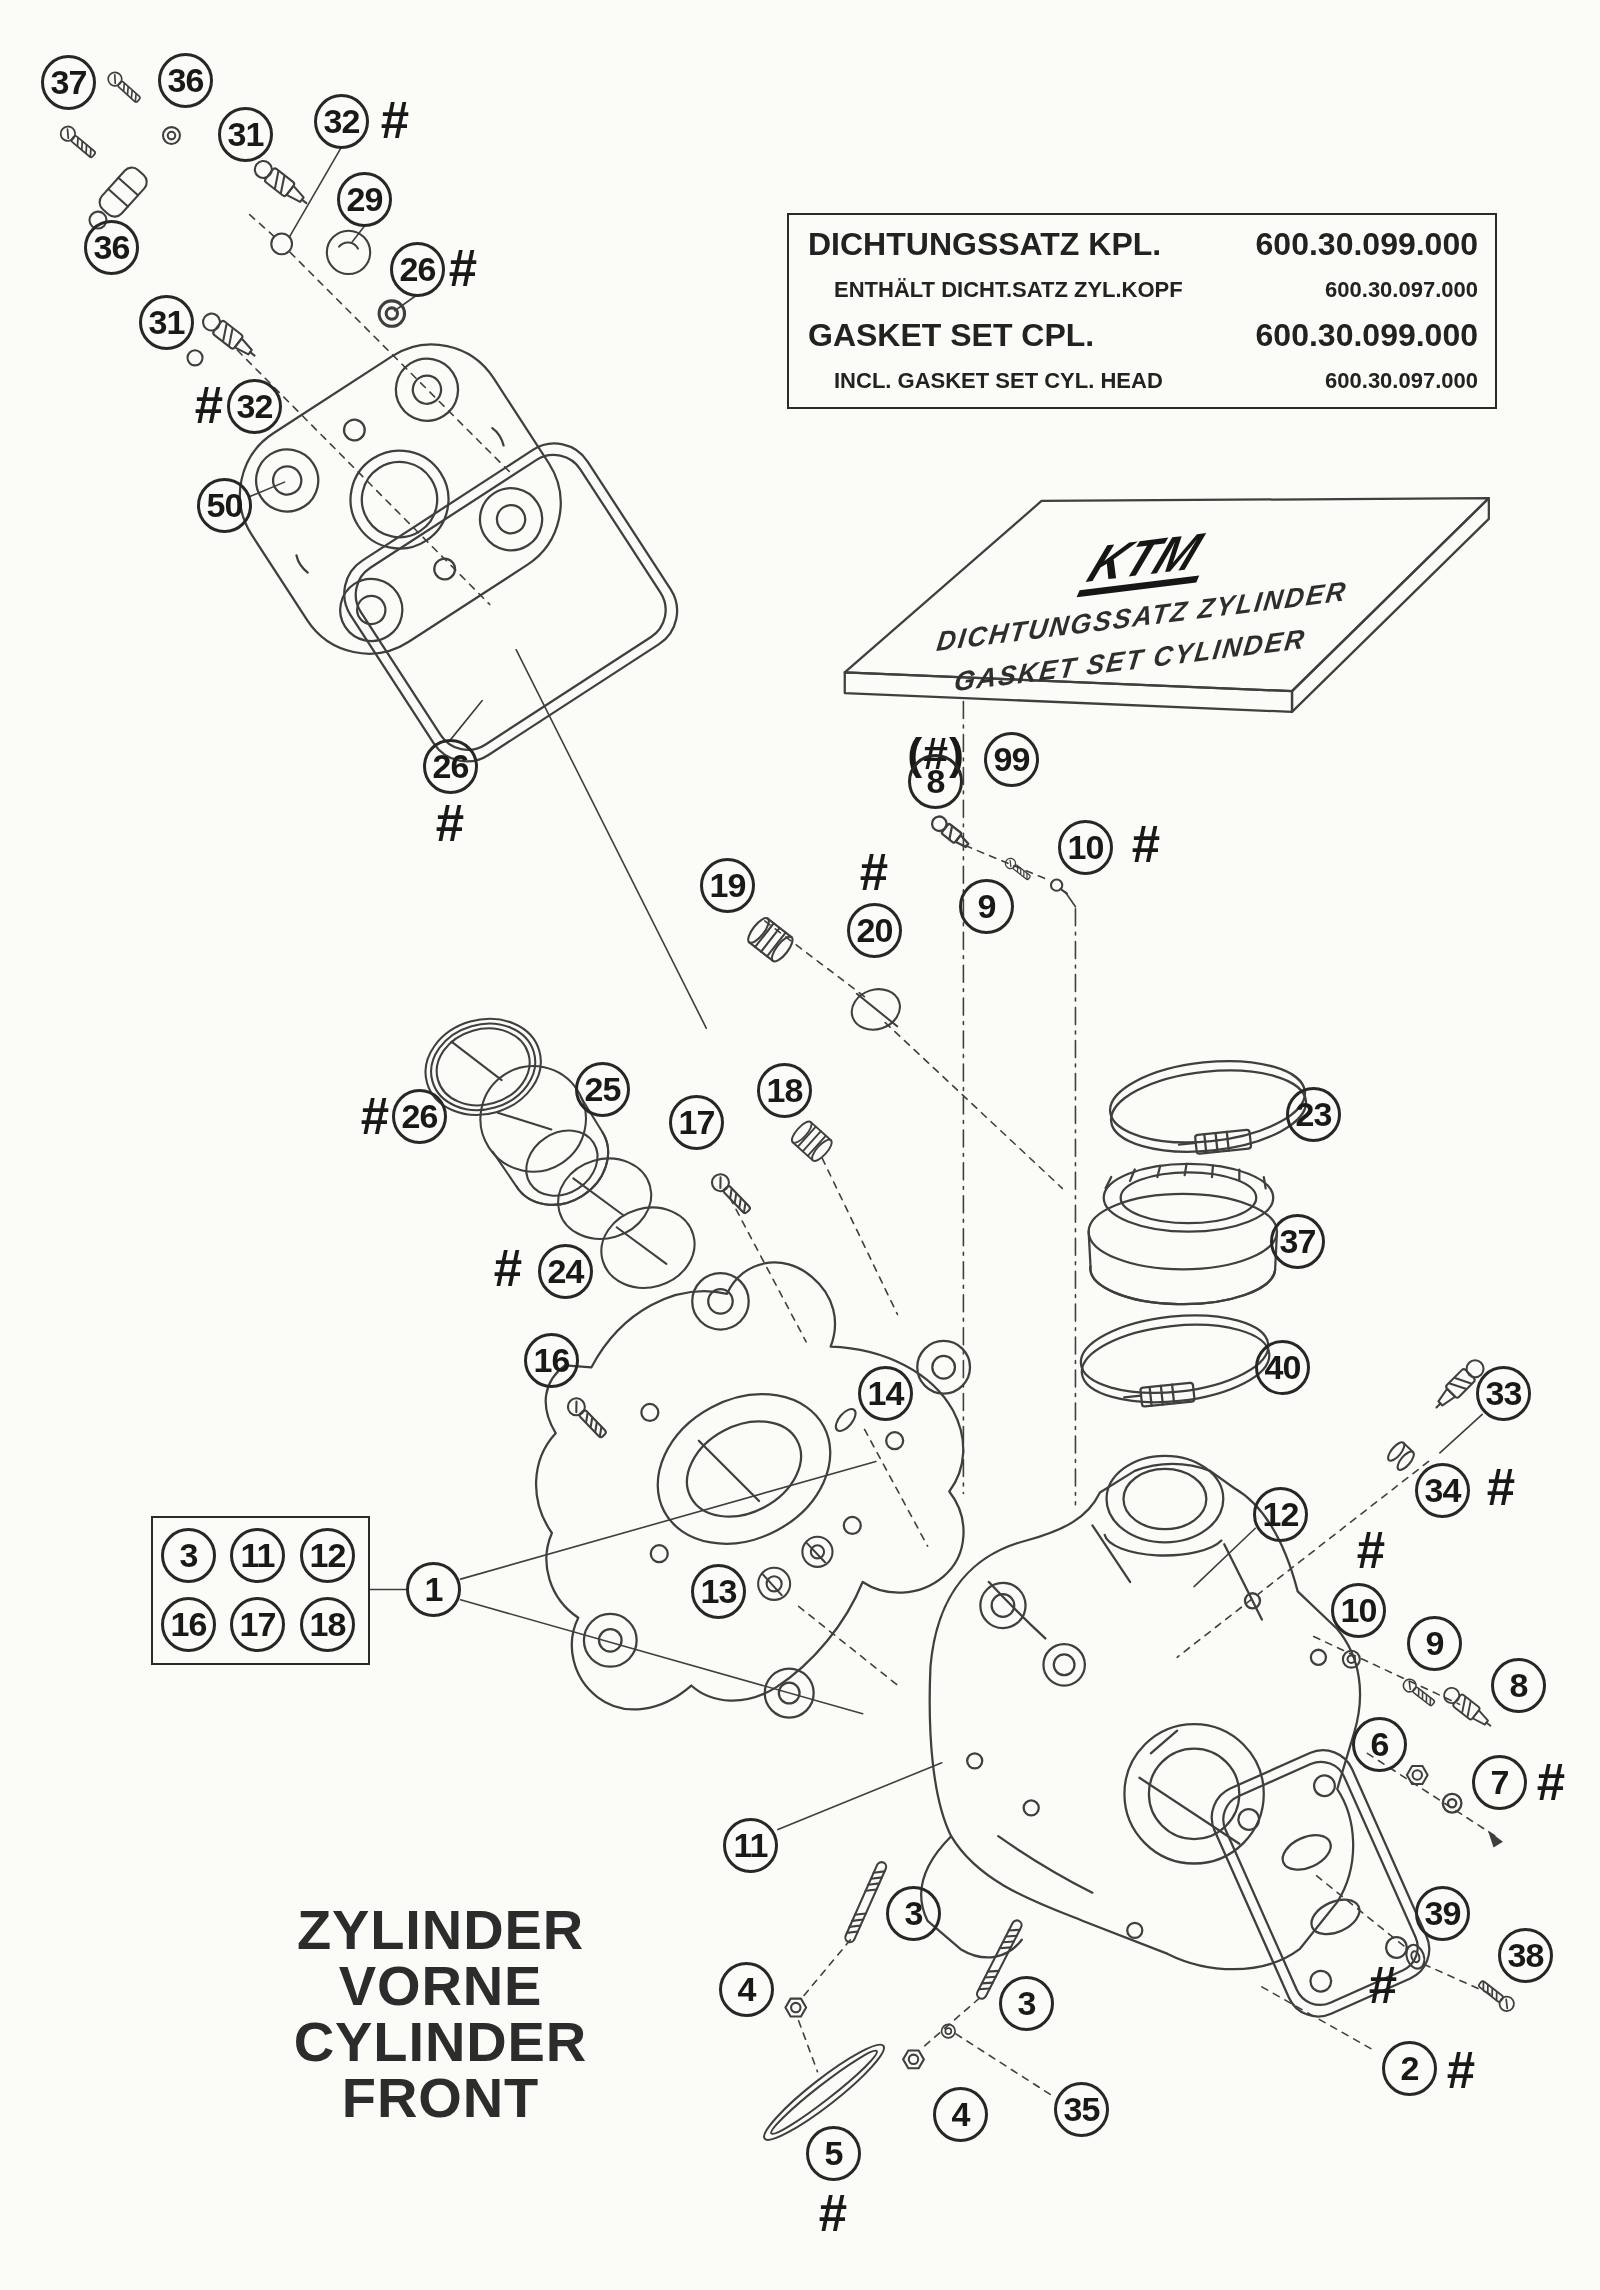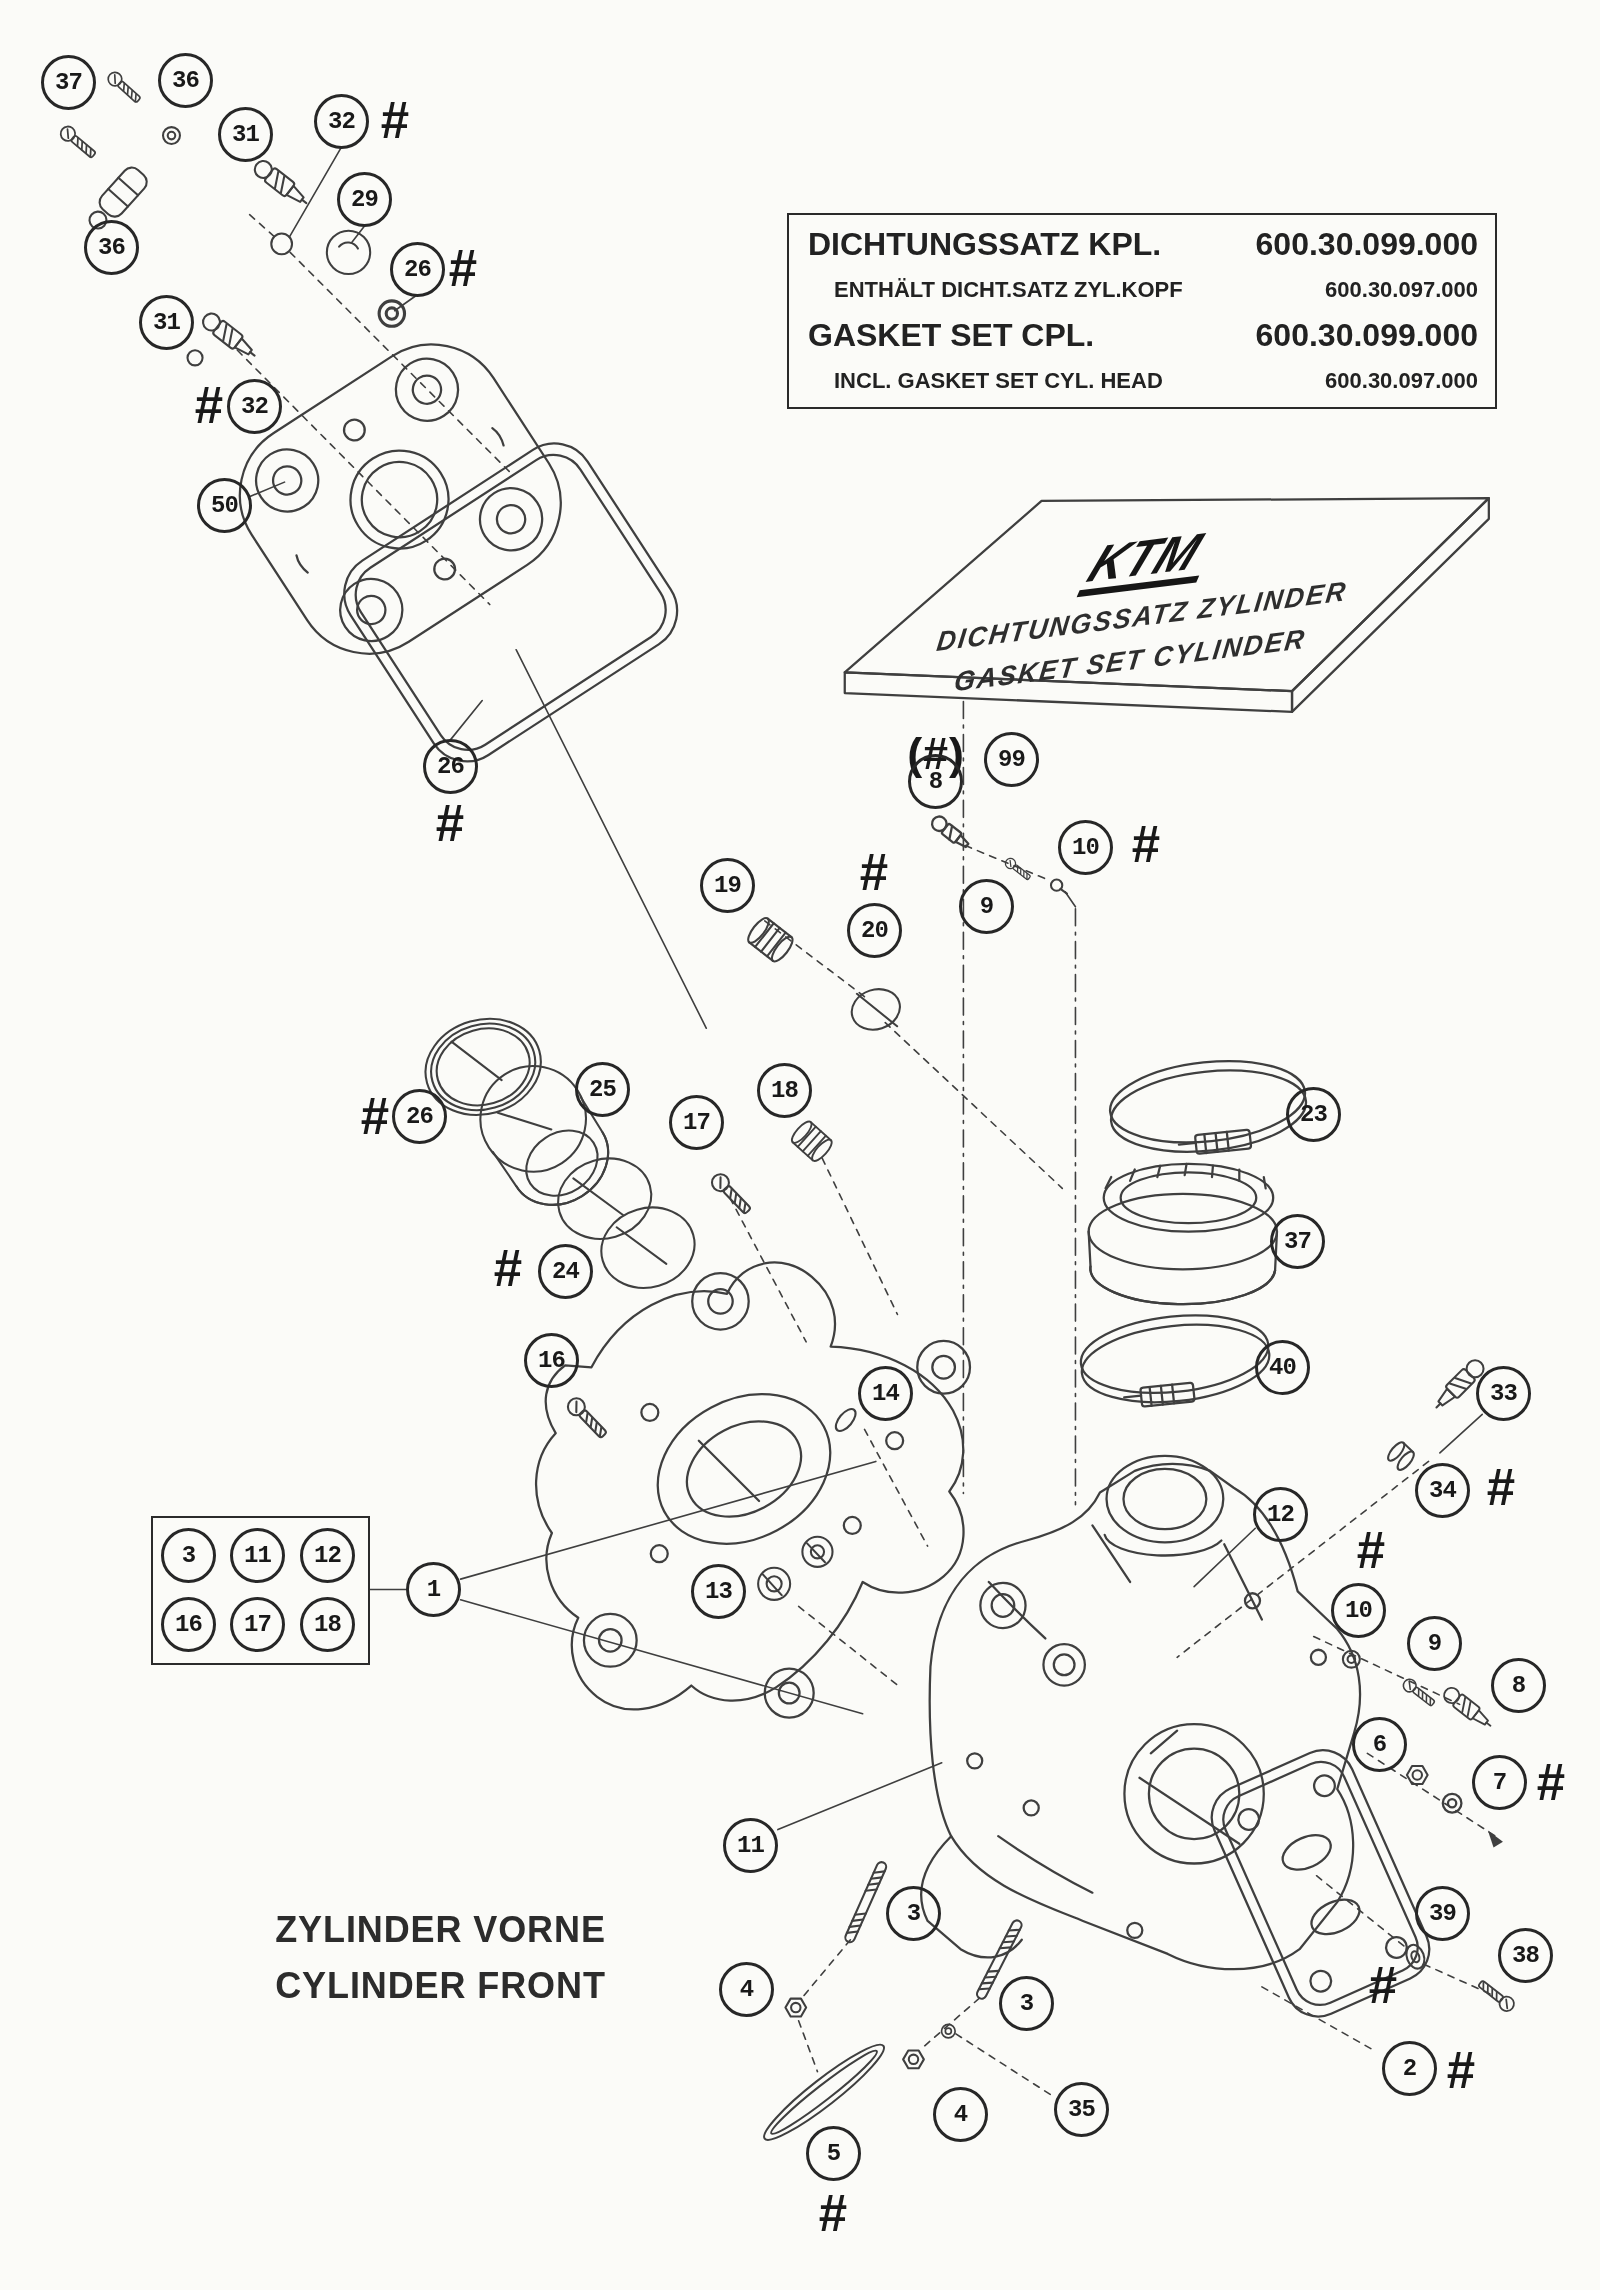--- a/index.html
+++ b/index.html
@@ -2,40 +2,40 @@
 <html style="font-size:15px"><head>
 <meta charset="utf-8">
 <style>
   html,body{margin:0;padding:0;background:#fbfbf8;}
   #page{position:relative;width:1601px;height:2291px;background:#fbfbf8;overflow:hidden;
         font-family:"Liberation Sans",sans-serif;color:#1f1f1f;}
   #art{position:absolute;left:0;top:0;}
   
   .callout{position:absolute;box-sizing:border-box;width:55px;height:55px;border:3.8px solid #272727;
            border-radius:50%;display:flex;align-items:center;justify-content:center;
-           font-size:24px;font-weight:700;letter-spacing:-0.9px;color:#191919;background:transparent;font-family:Liberation Mono, monospace;}
+           font-size:34px;font-weight:700;letter-spacing:-0.9px;color:#191919;background:transparent;}
   .hash{position:absolute;transform:translate(-50%,-50%);font-size:51px;font-weight:700;color:#191919;}
   .paren{position:absolute;transform:translate(-50%,-50%);font-size:45px;font-weight:700;color:#191919;letter-spacing:0.9px;}
   
   #gasket-note{position:absolute;left:787px;top:213px;width:710px;height:196px;box-sizing:border-box;
                border:2.8px solid #2a2a2a;display:flex;flex-direction:column;justify-content:center;
                padding:3.8px 17px 3.8px 19px;background:transparent;}
   .gn-row{display:flex;justify-content:space-between;align-items:baseline;font-weight:700;color:#222;}
   .gn-row.lg{font-size:32px;line-height:49px;}
   .gn-row.sm{font-size:22px;line-height:42px;padding-left:26px;}
   .gn-num{white-space:nowrap;margin-left:35px;}
   
   .pkg-line{position:absolute;transform:translate(-50%,-50%) rotate(-7deg) skewX(-14deg);
             font-style:italic;font-weight:700;font-size:27px;letter-spacing:1.9px;color:#2e2e2e;white-space:nowrap;}
   
   #legend-box{position:absolute;left:151px;top:1516px;width:219px;height:149px;box-sizing:border-box;
               border:2.8px solid #2b2b2b;}
   
   #page-title{position:absolute;left:217px;top:1902px;width:447px;text-align:center;
-              font-size:36px;line-height:56px;font-weight:700;letter-spacing:0.9px;color:#2c2c2c;}
+              font-size:56px;line-height:56px;font-weight:700;letter-spacing:0.9px;color:#2c2c2c;}
 </style>
 </head>
 <body>
 
 <div id="page">
 
   <svg id="art" width="1601" height="2291" viewBox="0 0 1700 2433">
     <defs>
       <g id="d-screw">
         <circle cx="0" cy="0" r="9"></circle>

